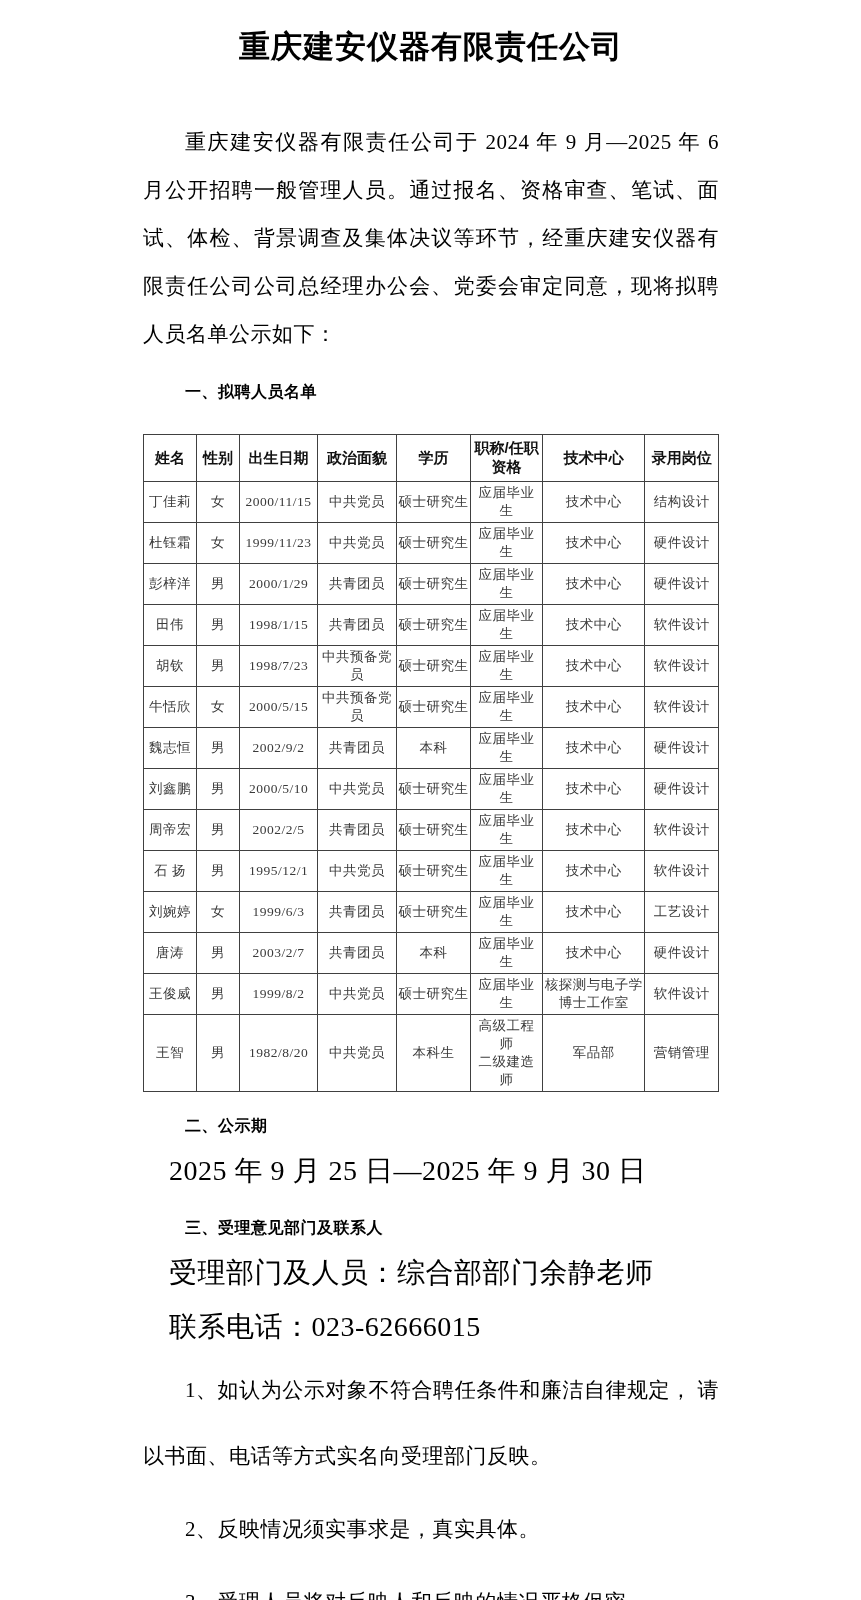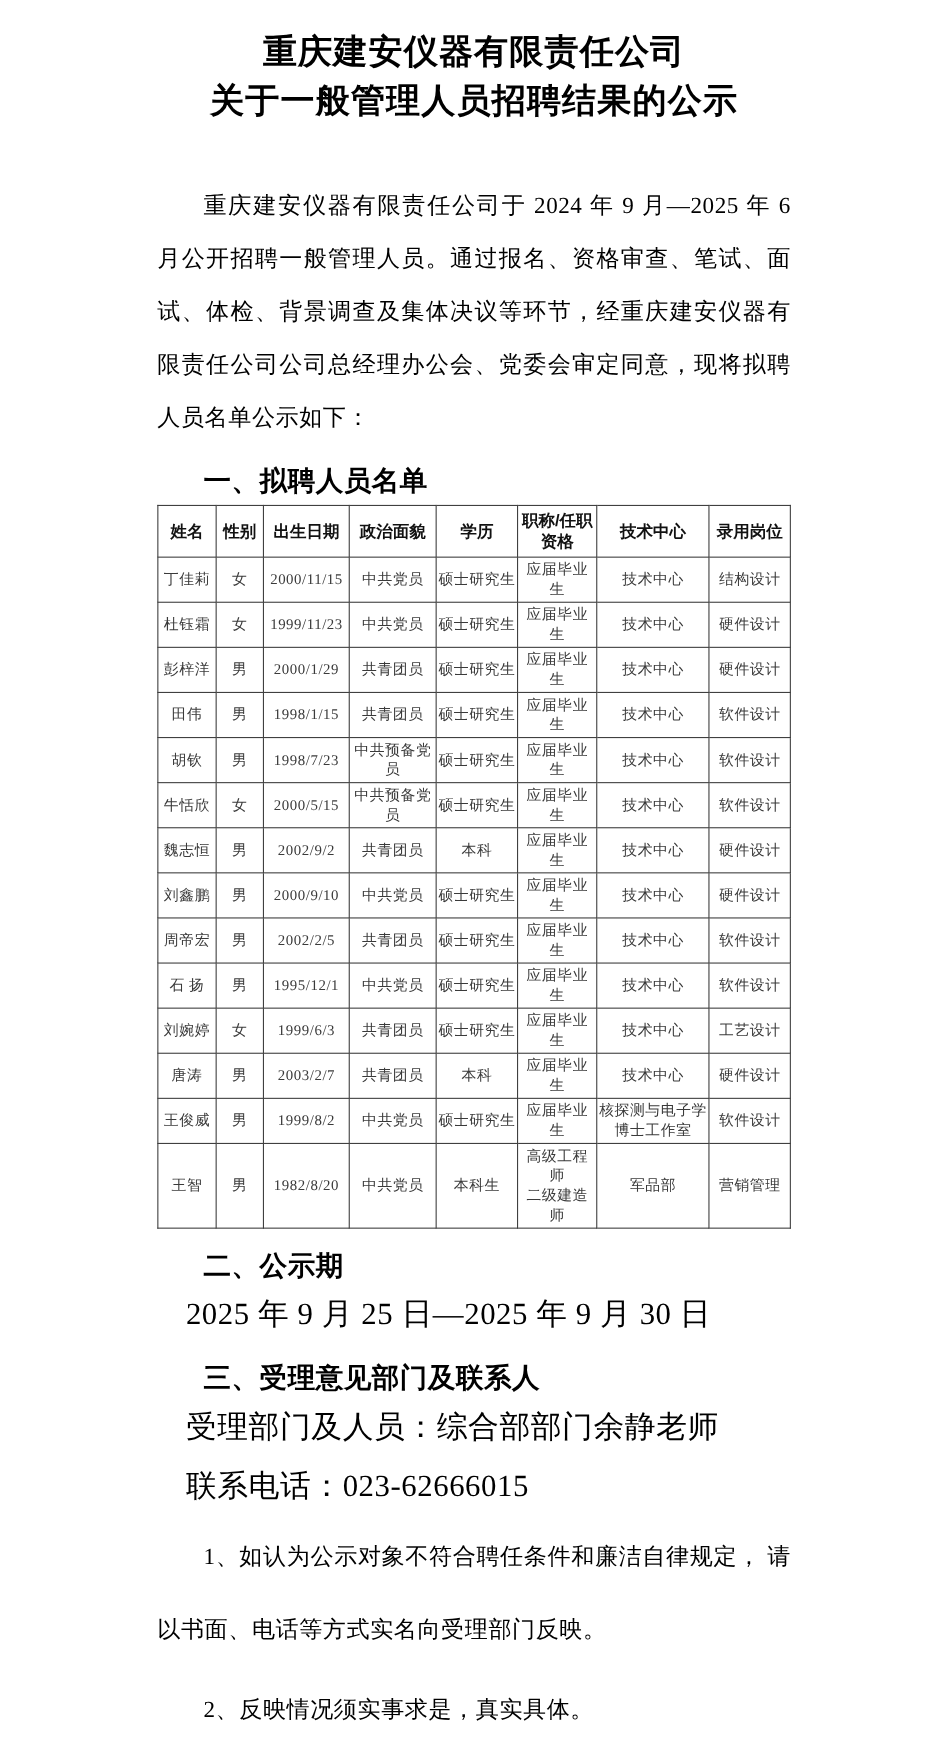--- a/index.html
+++ b/index.html
@@ -25,30 +25,30 @@
     margin: 49px 0 0 0;
     font-size: 21px;
     line-height: 48px;
     letter-spacing: 0.5px;
     text-align: justify;
     text-indent: 2em;
   }
   .sec-heading {
     font-family: "Liberation Sans", sans-serif;
     font-weight: bold;
-    font-size: 25px;
+    font-size: 16px;
     line-height: 28px;
     margin: 20px 0 0 42px;
     letter-spacing: 0.5px;
   }
   .recruits-table {
     width: 100%;
     border-collapse: collapse;
     table-layout: fixed;
-    margin-top: 8px;
+    margin-top: 28px;
   }
   .recruits-table th, .recruits-table td {
     border: 1px solid #404040;
     text-align: center;
     vertical-align: middle;
     white-space: pre-line;
     padding: 2px 1px;
     overflow: hidden;
   }
   .recruits-table th {
@@ -81,21 +81,20 @@
     letter-spacing: 0.5px;
   }
 </style>
 </head>
 <body>
 
 <div class="page">
 
   <div class="doc-title">
     <div>重庆建安仪器有限责任公司</div>
-    <div>关于一般管理人员招聘结果的公示</div>
   </div>
 
   <p class="intro">重庆建安仪器有限责任公司于 2024 年 9 月—2025 年 6 月公开招聘一般管理人员。通过报名、资格审查、笔试、面试、体检、背景调查及集体决议等环节，经重庆建安仪器有限责任公司公司总经理办公会、党委会审定同意，现将拟聘人员名单公示如下：</p>
 
   <div class="sec-heading">一、拟聘人员名单</div>
 
   <table class="recruits-table">
     <colgroup>
         <col style="width: 9.2%;">
         <col style="width: 7.5%;">
@@ -186,21 +185,21 @@
           <td>2002/9/2</td>
           <td>共青团员</td>
           <td>本科</td>
           <td>应届毕业生</td>
           <td>技术中心</td>
           <td>硬件设计</td>
         </tr>
         <tr>
           <td>刘鑫鹏</td>
           <td>男</td>
-          <td>2000/9/10</td>
+          <td>2000/5/10</td>
           <td>中共党员</td>
           <td>硕士研究生</td>
           <td>应届毕业生</td>
           <td>技术中心</td>
           <td>硬件设计</td>
         </tr>
         <tr>
           <td>周帝宏</td>
           <td>男</td>
           <td>2002/2/5</td>

